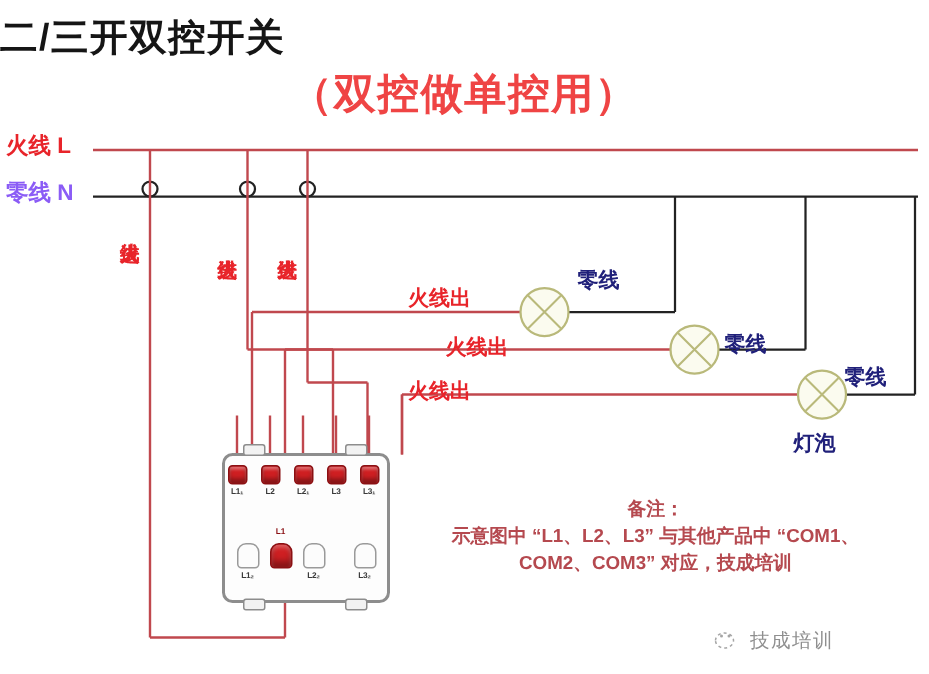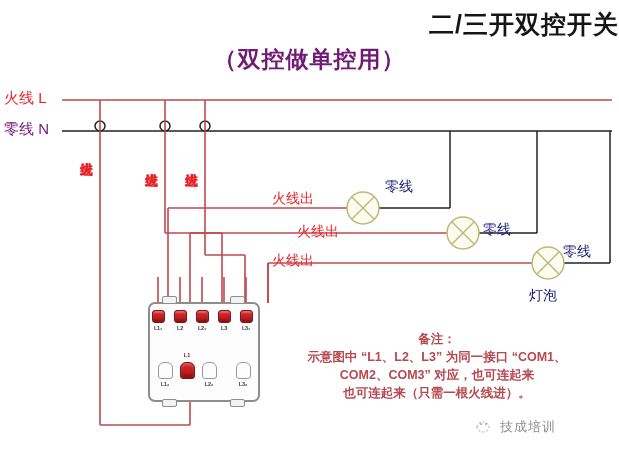--- a/index.html
+++ b/index.html
@@ -6,33 +6,33 @@
   body{
     width:619px;height:449px;
     background:#ffffff;
     font-family:"Liberation Sans","DejaVu Sans",sans-serif;
     overflow:hidden;
     position:relative;
   }
   #stage{position:absolute;left:0;top:0;width:619px;height:449px;}
   #wires{position:absolute;left:0;top:0;width:619px;height:449px;}
 
-  .lbl{position:absolute;white-space:nowrap;font-weight:normal;line-height:1.05;}
+  .lbl{position:absolute;white-space:nowrap;font-weight:bold;line-height:1.05;}
 
   .title1{
-    position:absolute;left:0;top:8px;width:619px;text-align:right;
+    position:absolute;left:0;top:8px;width:619px;text-align:left;
     font-size:25px;font-weight:bold;color:#151515;letter-spacing:1px;
   }
   .title2{
     position:absolute;left:0;top:44px;width:619px;text-align:center;
-    font-size:23px;font-weight:bold;color:#701a75;letter-spacing:1px;
+    font-size:28px;font-weight:bold;color:#ef4444;letter-spacing:1px;
   }
 
   .red{color:#e8242a;}
-  .blk{color:#701a75;}
+  .blk{color:#8b5cf6;}
   .navy{color:#20207a;}
 
   .vlabel{
     position:absolute;font-weight:bold;color:#e8242a;font-size:13px;
     line-height:13px;width:14px;text-align:center;
   }
   .vlabel span{display:block;}
 
   
   #switch{
@@ -214,23 +214,22 @@
     <div class="rocker" style="left:56px;top:66px;"></div>
     <div class="rocker" style="left:90px;top:66px;"></div>
 
     <div class="rlab" style="left:11px;top:85px;">L1₂</div>
     <div class="rlab" style="left:55px;top:85px;">L2₂</div>
     <div class="rlab" style="left:89px;top:85px;">L3₂</div>
   </div>
 
   <div id="notes">
     <div class="nline">备注：</div>
-    <div class="nline">示意图中 “L1、L2、L3” 为同一接口 “COM1、</div>
-    <div class="nline">COM2、COM3” 对应，也可连起来</div>
-    <div class="nline">也可连起来（只需一根火线进）。</div>
+    <div class="nline">示意图中 “L1、L2、L3” 与其他产品中 “COM1、</div>
+    <div class="nline">COM2、COM3” 对应，技成培训</div>
   </div>
 
   <svg id="wmicon" viewBox="0 0 20 16">
     <path d="M3,10 a6,5 0 0 1 12,0 a6,5 0 0 1 -12,0" fill="none" stroke="#a5a5a5" stroke-width="1" stroke-dasharray="2 2"></path>
     <circle cx="7" cy="7" r="1" fill="#a5a5a5"></circle>
     <circle cx="12" cy="7" r="1" fill="#a5a5a5"></circle>
   </svg>
   <div id="wm">技成培训</div>
 
 </div>

